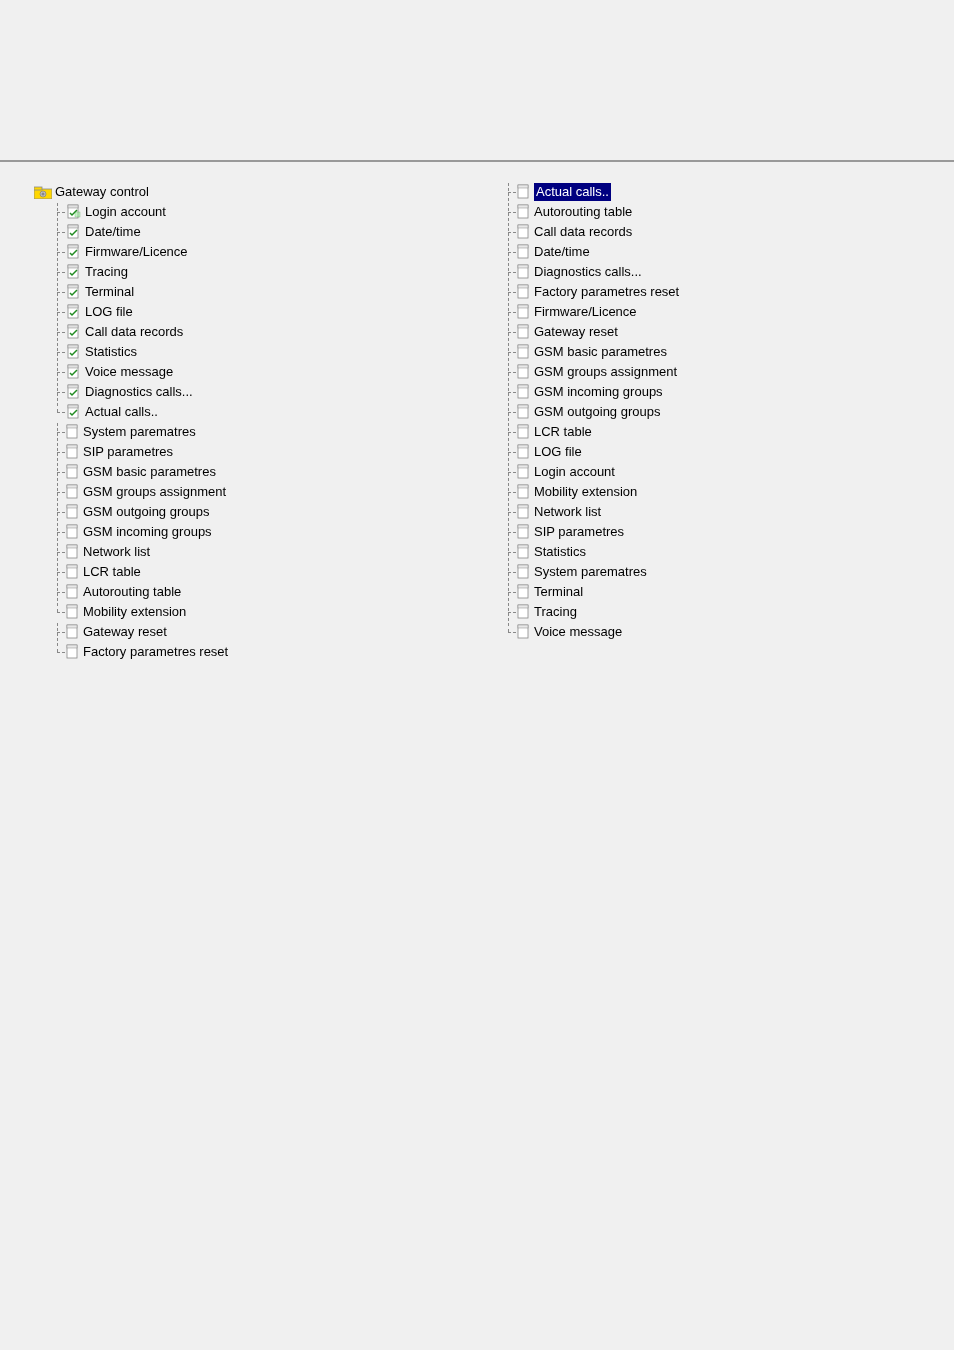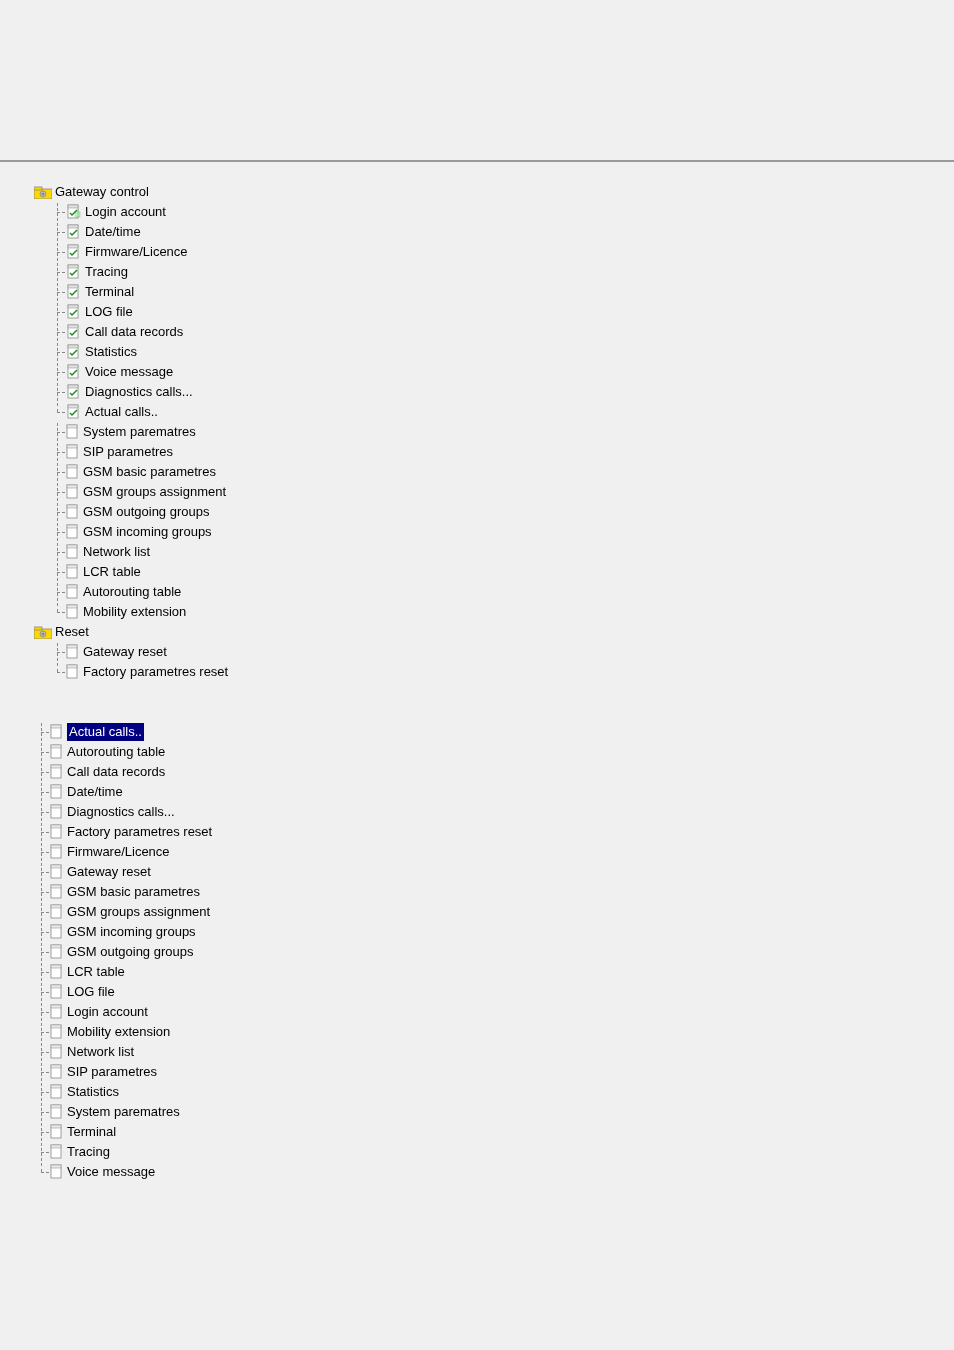--- a/index.html
+++ b/index.html
@@ -21,21 +21,20 @@
 
     .toolbar-divider {
       width: 100%;
       height: 2px;
       background: #999;
       margin-top: 160px;
     }
 
     .main-content {
       display: flex;
-      flex-direction: column;
       padding: 20px 30px;
       gap: 40px;
     }
 
     .tree-panel {
       flex: 1;
       min-width: 240px;
     }
 
     .list-panel {
@@ -448,31 +447,20 @@
         <span class="connector connector-last"></span>
         <span class="icon-doc">
           <svg viewBox="0 0 14 16" xmlns="http://www.w3.org/2000/svg">
             <rect x="1" y="1" width="10" height="13" fill="white" stroke="#888" stroke-width="0.8"></rect>
             <rect x="1" y="1" width="10" height="3" fill="#e8e8e8" stroke="#888" stroke-width="0.5"></rect>
           </svg>
         </span>
         <span class="item-label">Mobility extension</span>
       </div>
 
-      <div class="tree-item tree-indent-1">
-        <span class="icon-folder">
-          <svg viewBox="0 0 18 14" xmlns="http://www.w3.org/2000/svg">
-            <rect x="0" y="4" width="18" height="10" fill="#FFD700" stroke="#888" stroke-width="0.8"></rect>
-            <rect x="0" y="2" width="8" height="3" fill="#FFD700" stroke="#888" stroke-width="0.8"></rect>
-            <circle cx="9" cy="9" r="3" fill="#c0c0c0" stroke="#666" stroke-width="0.5"></circle>
-            <circle cx="9" cy="9" r="1.5" fill="#888"></circle>
-          </svg>
-        </span>
-        <span class="item-label">Reset</span>
-      </div>
 
       <div class="tree-item tree-indent-2">
         <span class="connector connector-mid"></span>
         <span class="icon-doc">
           <svg viewBox="0 0 14 16" xmlns="http://www.w3.org/2000/svg">
             <rect x="1" y="1" width="10" height="13" fill="white" stroke="#888" stroke-width="0.8"></rect>
             <rect x="1" y="1" width="10" height="3" fill="#e8e8e8" stroke="#888" stroke-width="0.5"></rect>
           </svg>
         </span>
         <span class="item-label">Gateway reset</span>

